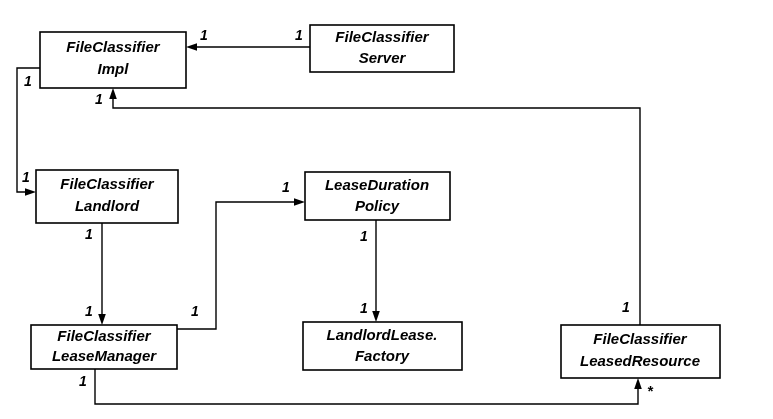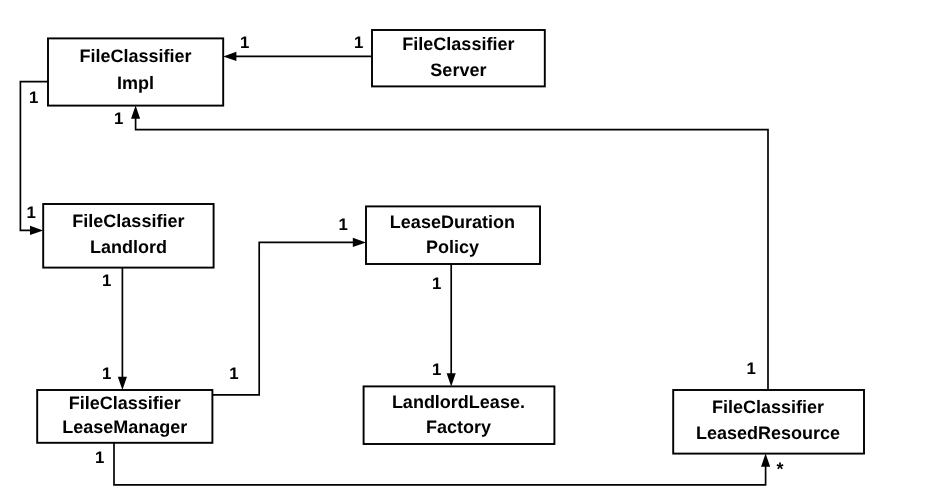--- a/index.html
+++ b/index.html
@@ -8,20 +8,21 @@
     padding: 0;
     background: #ffffff;
   }
   #diagram-root {
     position: relative;
     width: 773px;
     height: 419px;
     background: #ffffff;
     font-family: "Liberation Sans", sans-serif;
     overflow: hidden;
+    font-style: italic;
   }
   svg.canvas {
     position: absolute;
     left: 0;
     top: 0;
     width: 773px;
     height: 419px;
     display: block;
   }
   .node-box {

